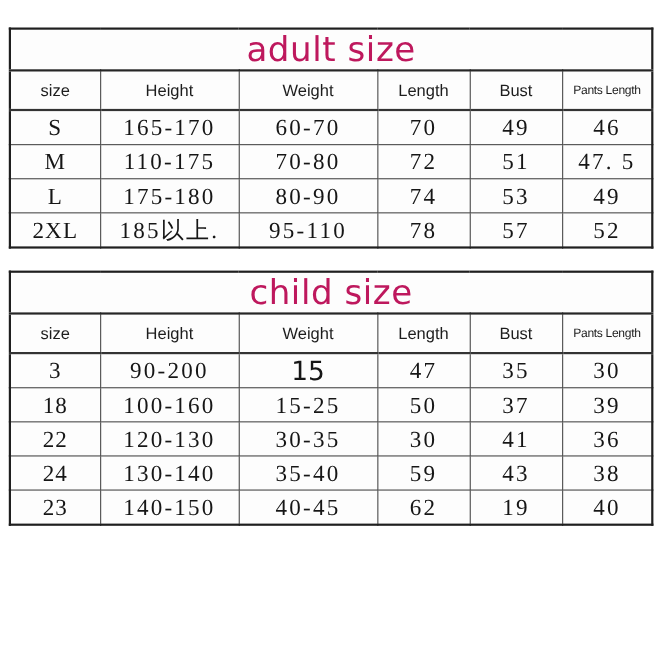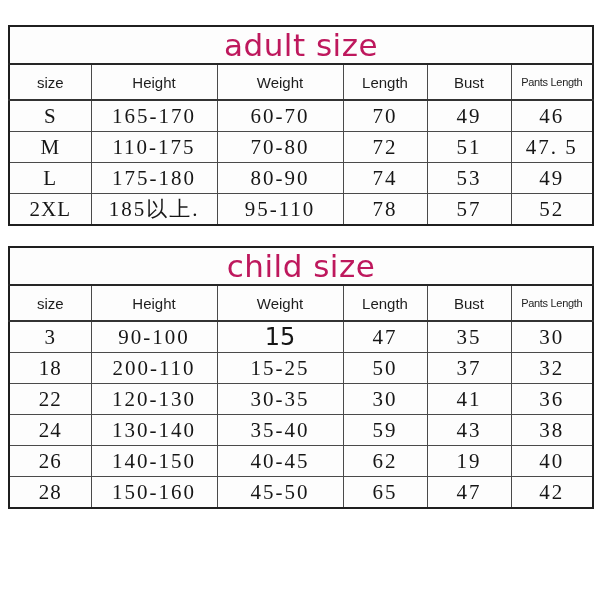--- a/index.html
+++ b/index.html
@@ -156,62 +156,54 @@
             <th>Height</th>
             <th>Weight</th>
             <th>Length</th>
             <th>Bust</th>
             <th>Pants Length</th>
           </tr>
         </thead>
         <tbody>
           <tr>
             <td>3</td>
-            <td>90-100</td>
+            <td>90-200</td>
             <td>15</td>
             <td>47</td>
             <td>35</td>
             <td>30</td>
           </tr>
           <tr>
             <td>18</td>
-            <td>200-110</td>
+            <td>100-160</td>
             <td>15-25</td>
             <td>50</td>
             <td>37</td>
-            <td>32</td>
+            <td>39</td>
           </tr>
           <tr>
             <td>22</td>
             <td>120-130</td>
             <td>30-35</td>
             <td>30</td>
             <td>41</td>
             <td>36</td>
           </tr>
           <tr>
             <td>24</td>
             <td>130-140</td>
             <td>35-40</td>
             <td>59</td>
             <td>43</td>
             <td>38</td>
           </tr>
           <tr>
-            <td>26</td>
+            <td>23</td>
             <td>140-150</td>
             <td>40-45</td>
             <td>62</td>
             <td>19</td>
             <td>40</td>
-          </tr>
-          <tr>
-            <td>28</td>
-            <td>150-160</td>
-            <td>45-50</td>
-            <td>65</td>
-            <td>47</td>
-            <td>42</td>
           </tr>
         </tbody>
       </table>
     </section>
 </div>
 
 </body></html>

